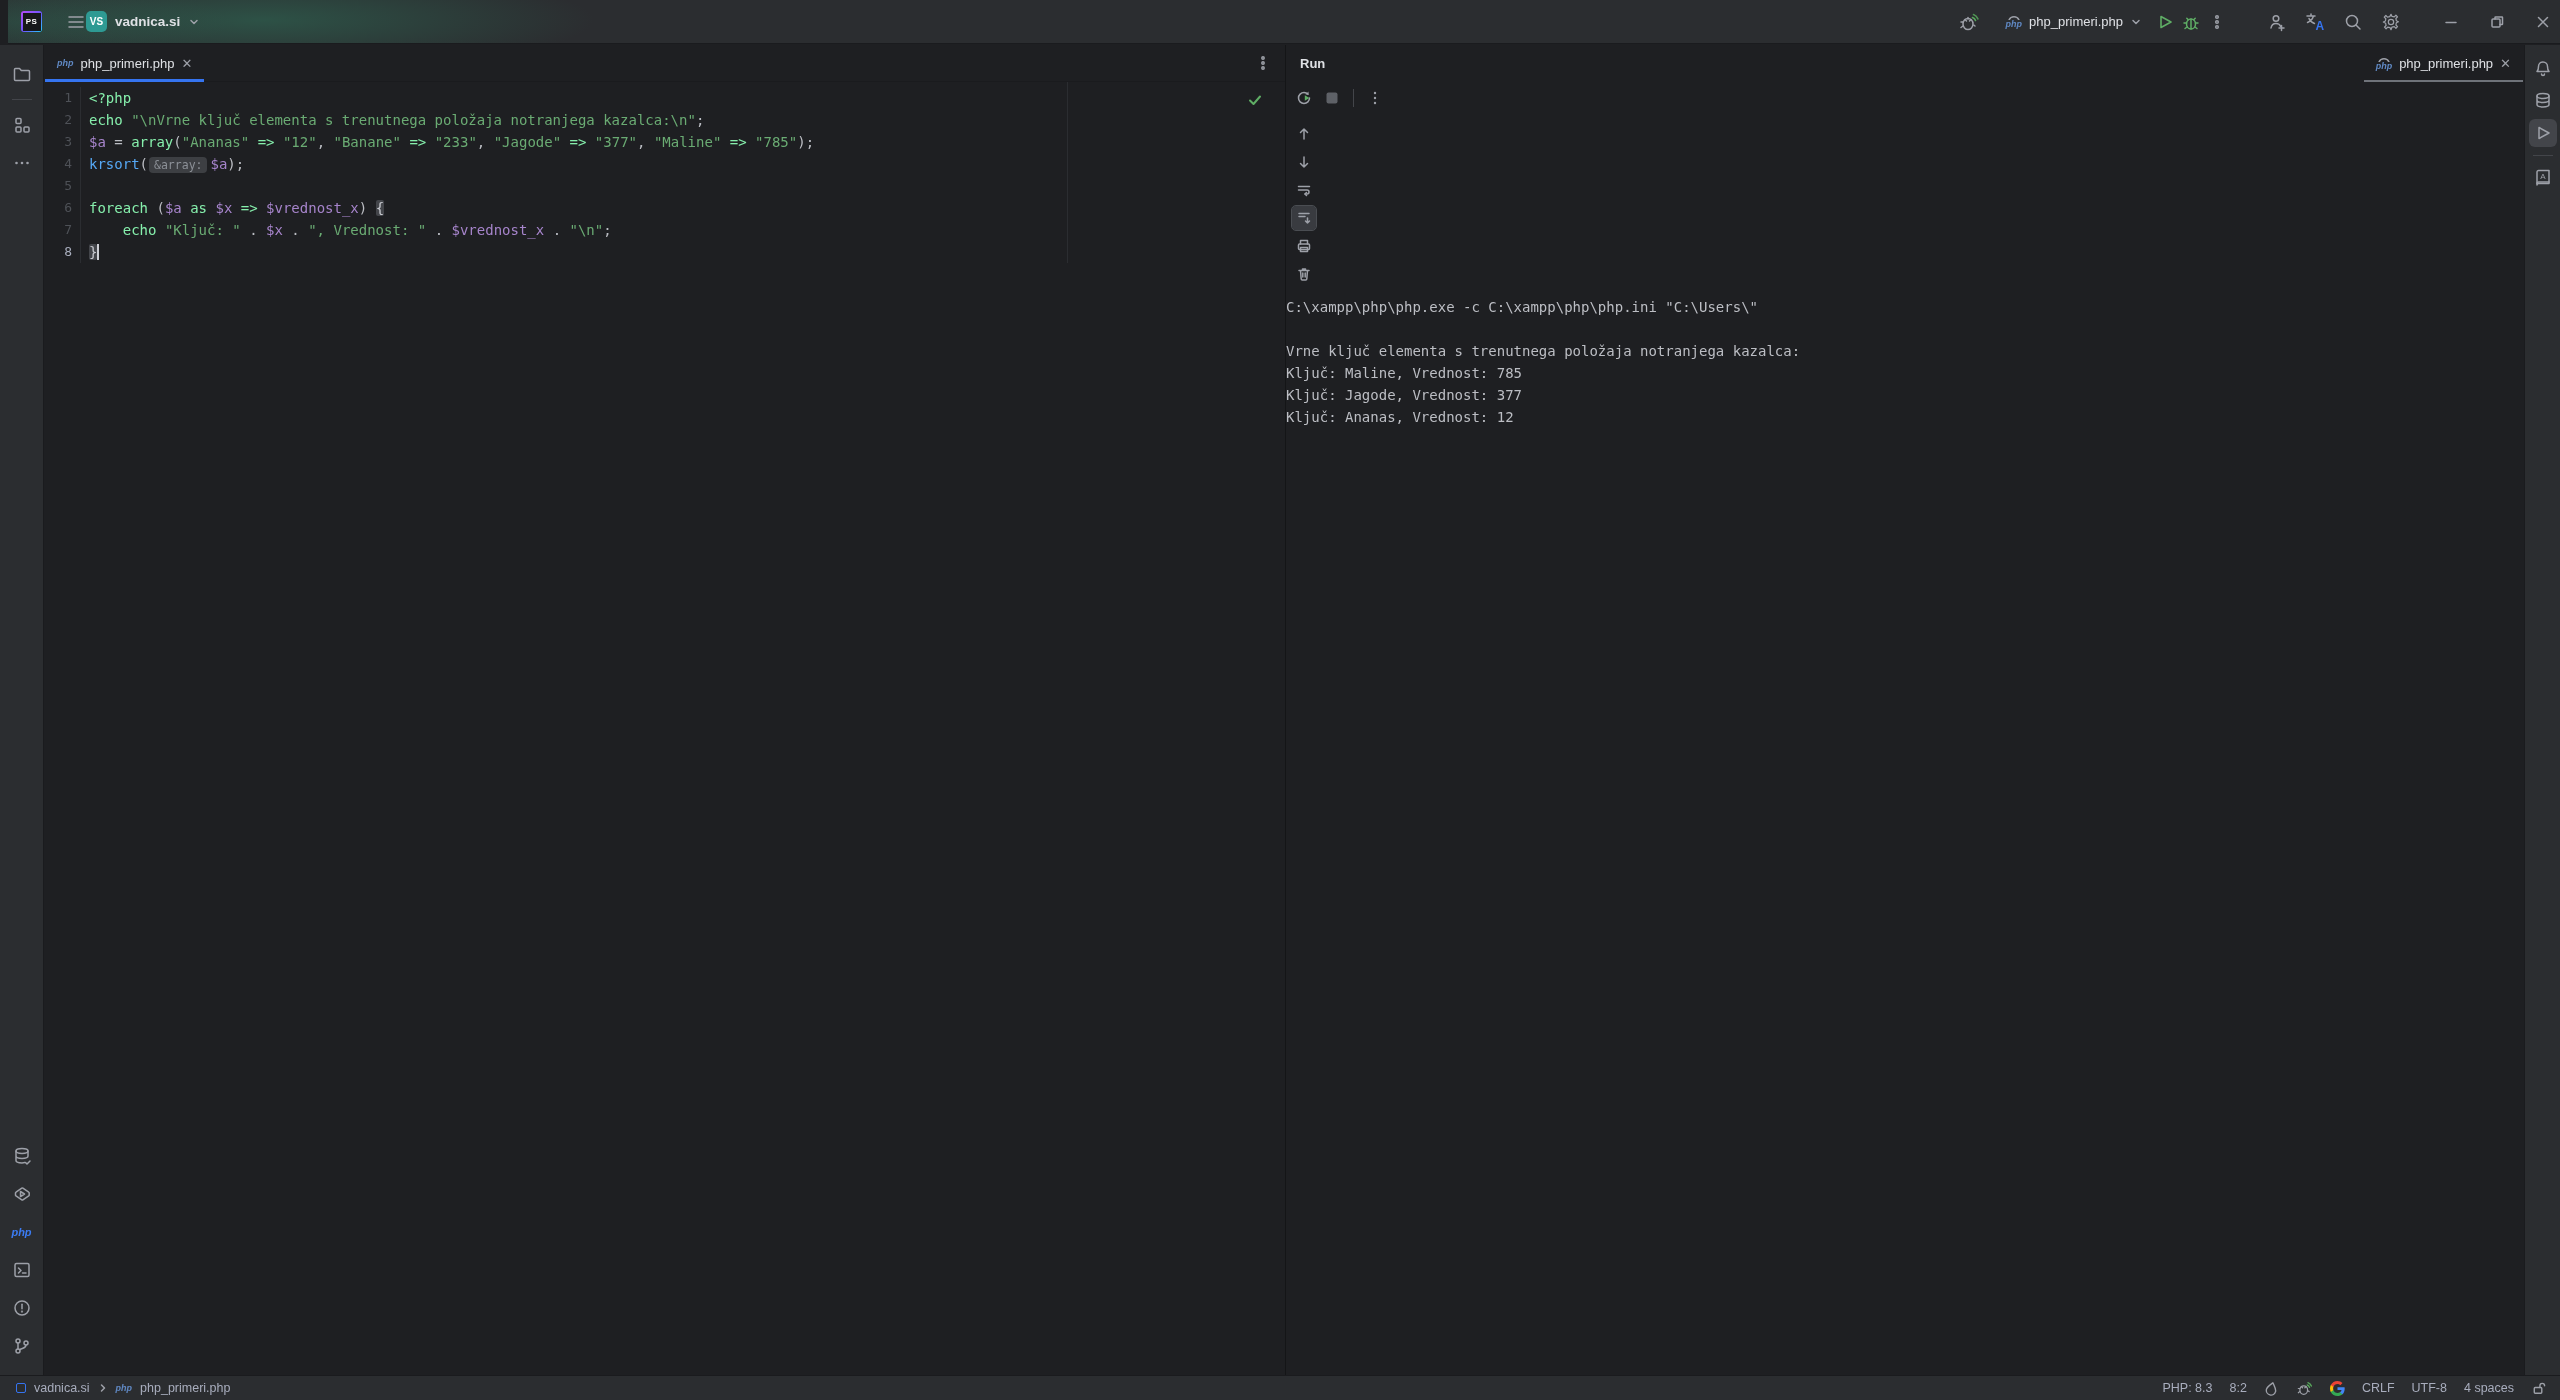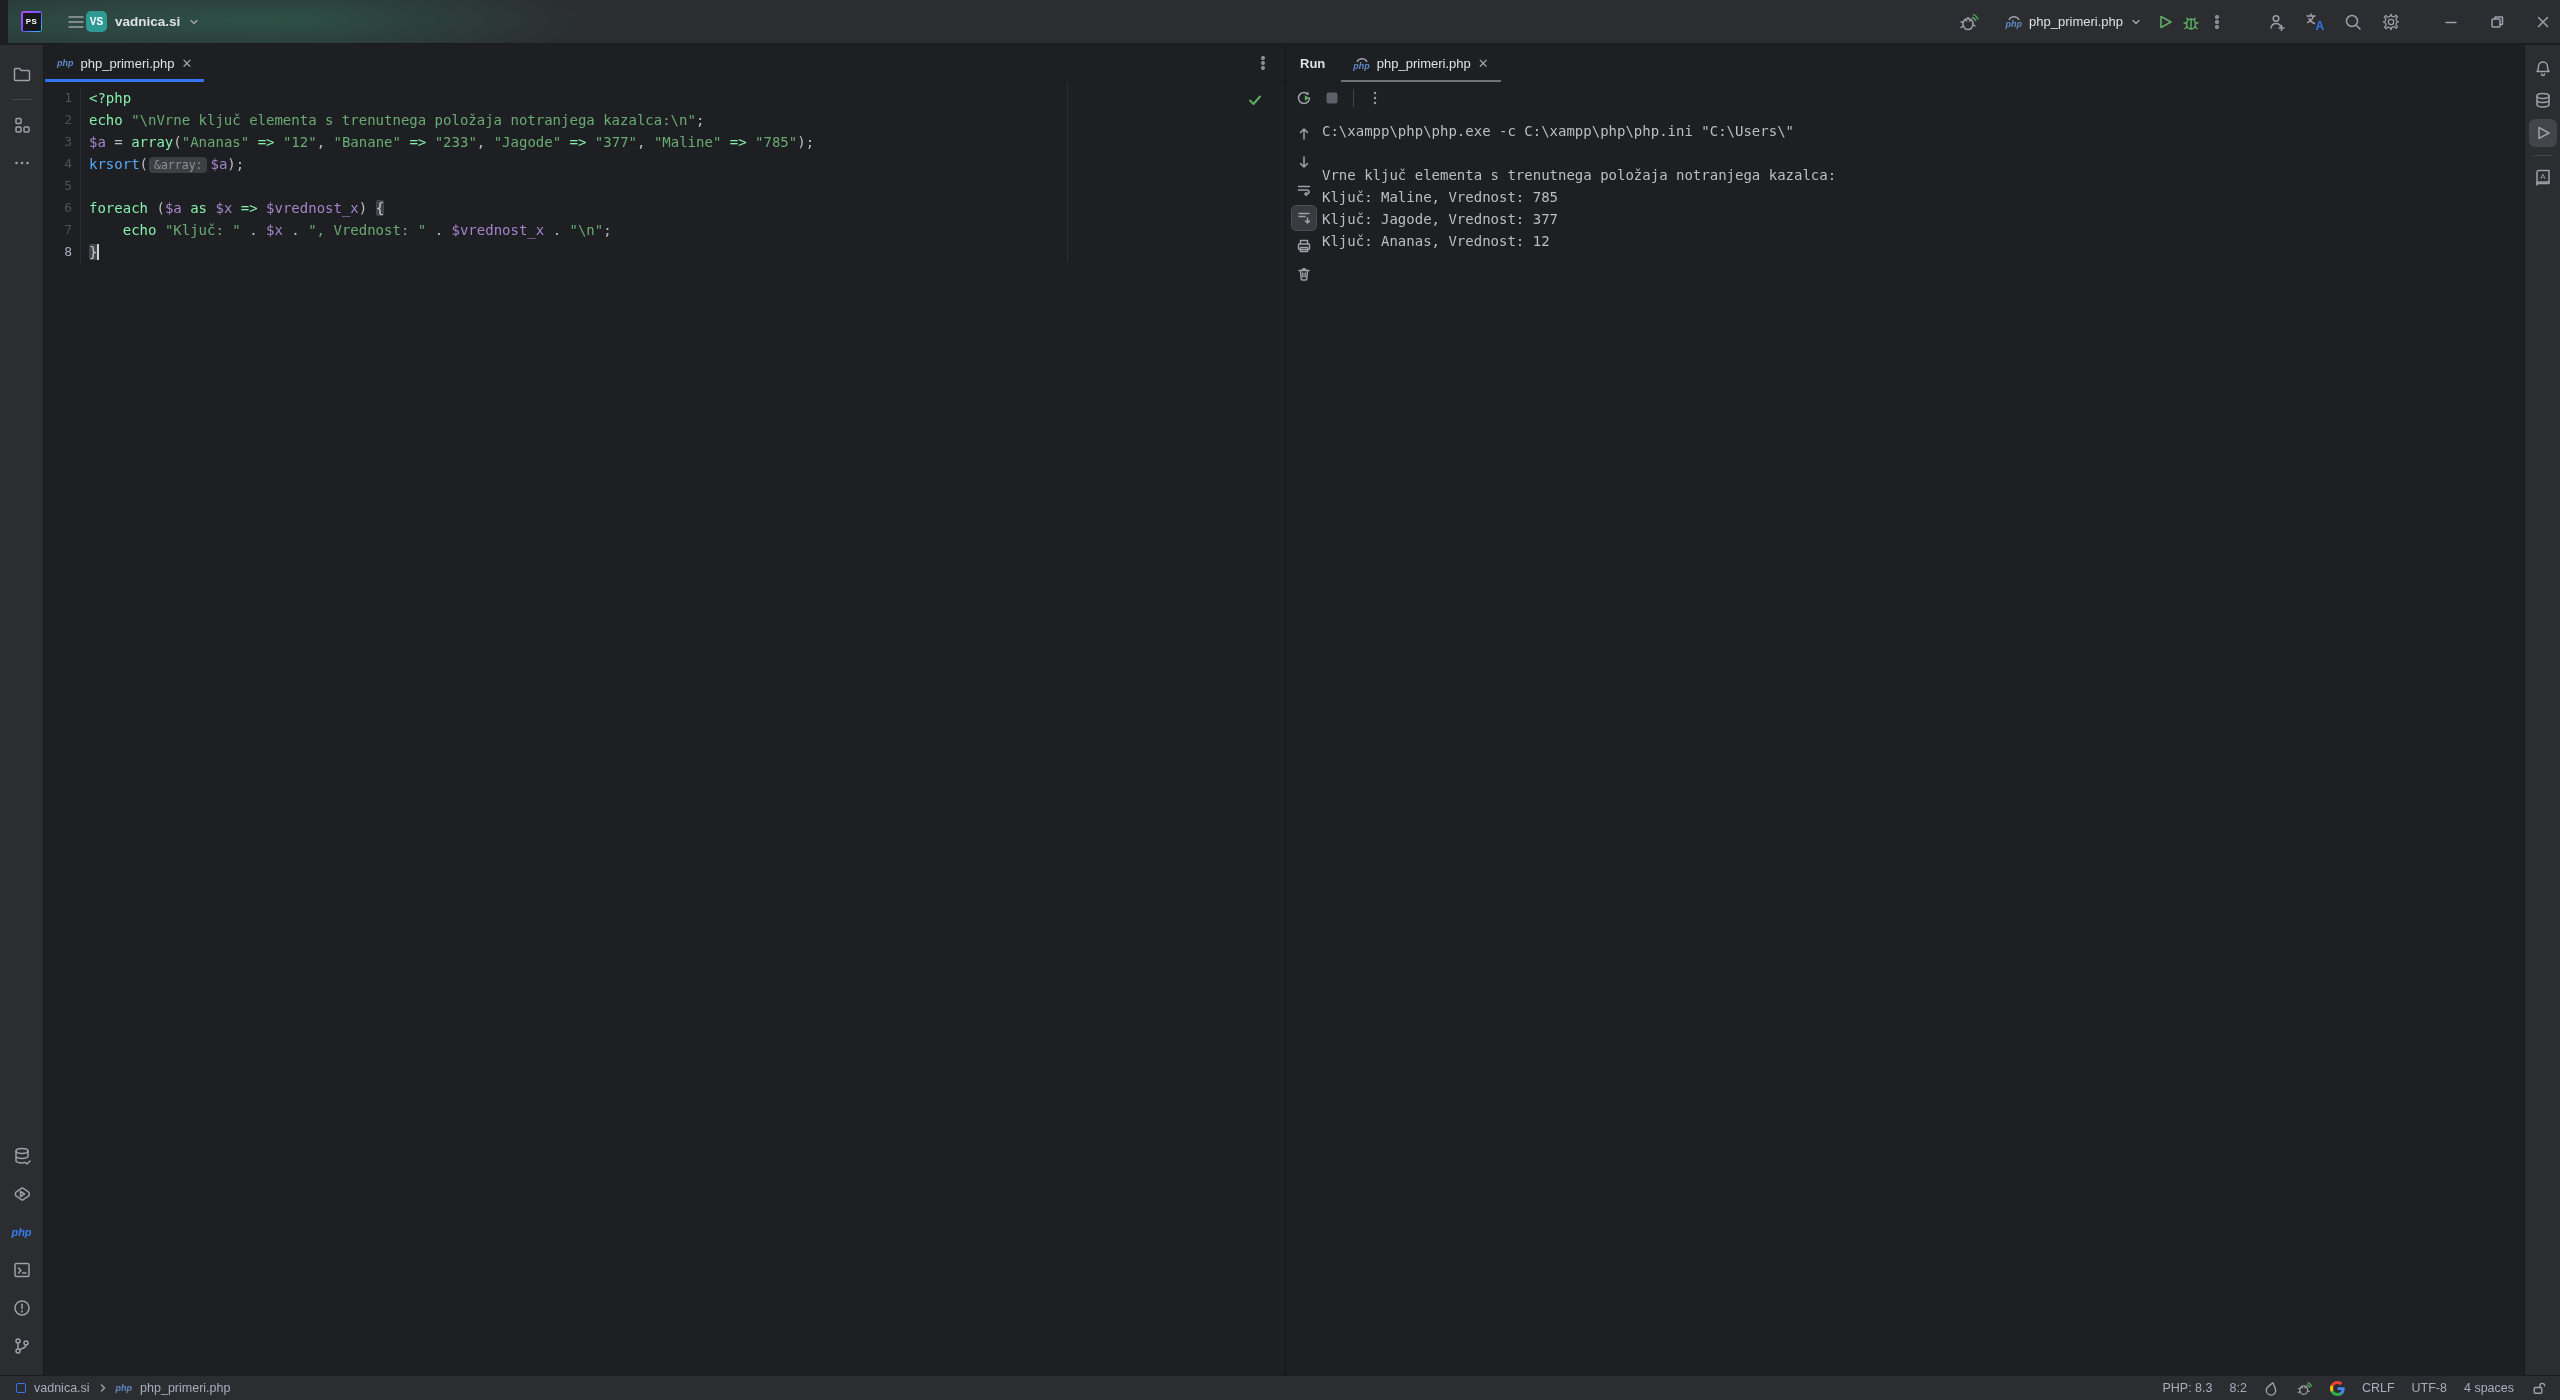--- a/index.html
+++ b/index.html
@@ -65,28 +65,28 @@
   .tk-m { background:#43454A; color:#C9CBD1; border-radius:2px; }
   .tk-n { background:#3D3F43; color:#8C9097; border-radius:4px; padding:1px 5px; font-size:11.5px; margin:0 3px 0 1px; }
   .caret { display:inline-block; width:2px; height:16px; background:#CED0D6; vertical-align:-3px; }
   .inspect-check { position:absolute; top:10px; right:22px; }
 
   
   .splitter { position:absolute; top:45px; left:1285px; width:1px; height:1330px; background:#141517; }
 
   
   .run-panel { position:absolute; top:45px; left:1286px; width:1237px; height:1330px; background:#1E1F22; }
-  .run-header { height:37px; display:flex; align-items:stretch; }
+  .run-header { height:37px; display:flex; align-items:stretch;justify-content:space-between; }
   .run-title { color:#DFE1E5; font-size:13px; font-weight:700; align-self:center; padding:0 16px 0 14px; }
   .run-tab { display:flex; align-items:center; gap:7px; padding:0 12px; position:relative; cursor:pointer; }
   .run-tab::after { content:""; position:absolute; left:0; right:0; bottom:0; height:2px; background:#6F737A; }
   .run-toolbar { height:32px; display:flex; align-items:center; padding-left:6px; gap:4px; }
   .rt-btn { width:24px; height:24px; border-radius:4px; display:flex; align-items:center; justify-content:center; cursor:pointer; }
   .rt-div { width:1px; height:18px; background:#43454A; margin:0 5px; }
-  .console-wrap { position:absolute; top:69px; left:0; right:0; bottom:0; display:flex; }
+  .console-wrap { position:absolute; top:69px; left:0; right:0; bottom:0; display:flex;flex-direction:column; }
   .console-gutter { width:36px; flex:0 0 36px; display:flex; flex-direction:column; align-items:center; padding-top:8px; }
   .cg-btn { width:24px; height:24px; margin-bottom:4px; border-radius:4px; display:flex; align-items:center; justify-content:center; cursor:pointer; }
   .cg-btn.selected { background:#393B40; outline:1px solid #4A4D52; }
   .console { flex:1; padding-top:6px; font-family:"DejaVu Sans Mono","Liberation Mono",monospace;
     font-size:14px; color:#BCBEC4; }
   .con-line { height:22px; line-height:22px; white-space:pre; }
 
   
   .right-stripe { position:absolute; top:45px; right:0; width:36px; height:1330px; background:#2B2D30;
     border-left:1px solid #1A1B1E; display:flex; flex-direction:column; align-items:center; padding-top:8px; }

